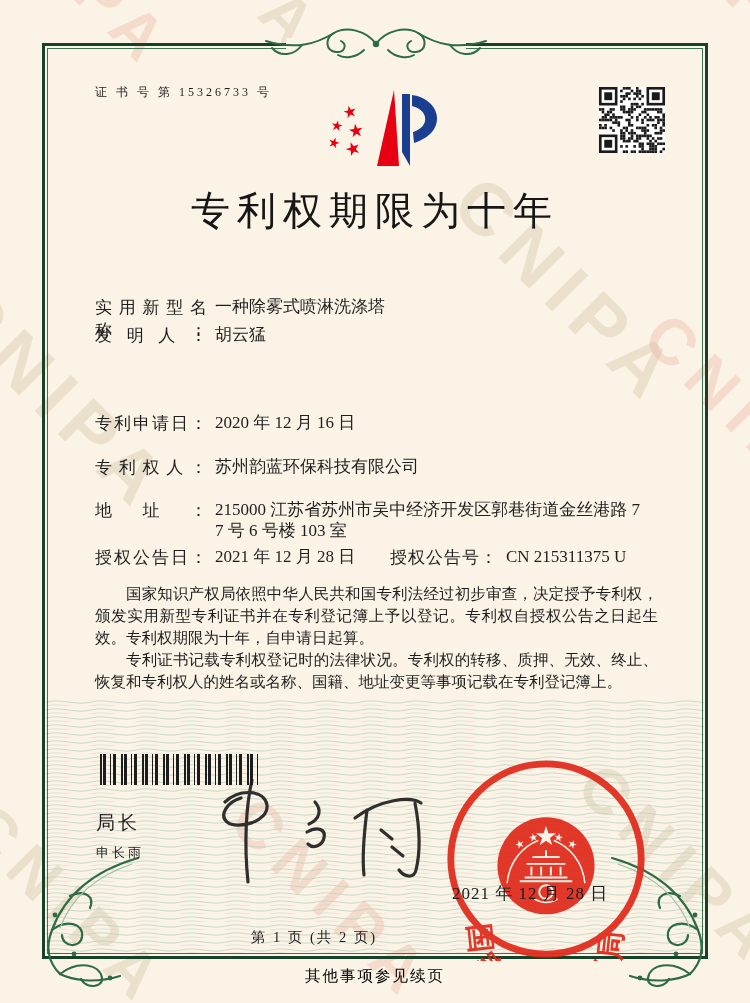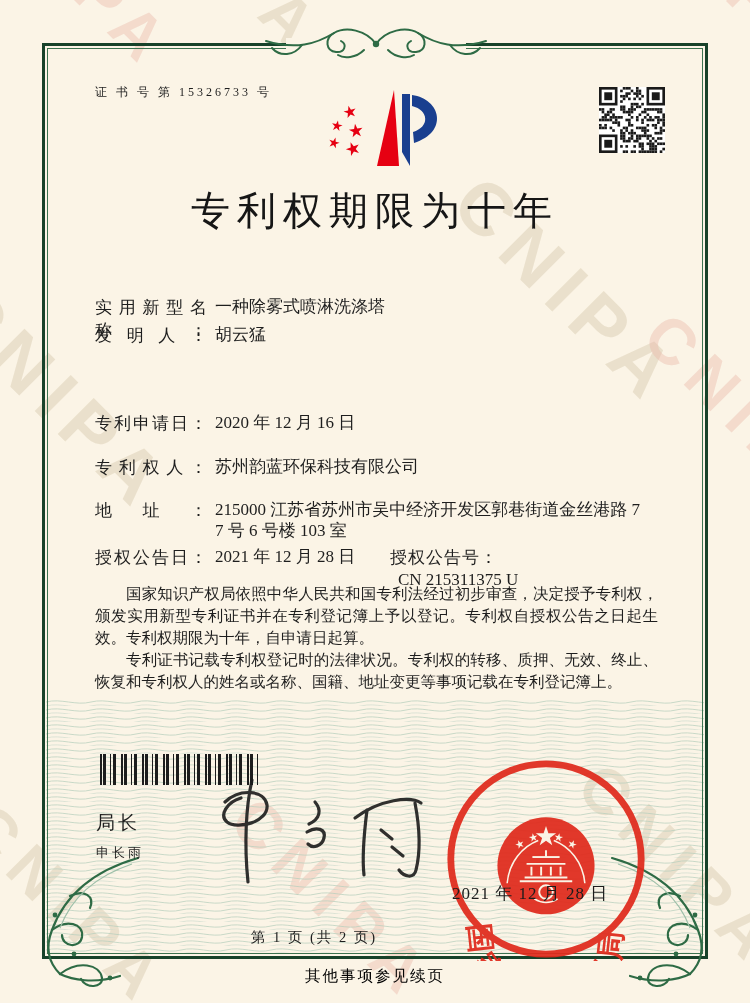--- a/index.html
+++ b/index.html
@@ -42,21 +42,21 @@
   .qr{position:absolute;left:599px;top:87px;width:66px;height:66px;z-index:4;background:#fff;}
   .title{position:absolute;left:0;top:184px;width:750px;text-align:center;
          font-size:39px;letter-spacing:7px;color:#161616;z-index:4;}
   
   .row{position:absolute;left:95px;width:575px;display:flex;font-size:17px;z-index:4;}
   .row .lab{flex:0 0 112px;text-align:justify;text-align-last:justify;}
   .row .val{margin-left:8px;line-height:21px;}
   .r1{top:296px;} .r2{top:324px;} .r3{top:368px;} .r4{top:412px;}
   .r5{top:456px;} .r6{top:499px;} .r7{top:546px;}
   .r6 .val{width:470px;}
-  .grant-no{position:absolute;left:295px;display:flex;flex-direction:column;}
+  .grant-no{position:absolute;left:295px;display:flex;}
   .grant-no .lab2{letter-spacing:1px;}
   
   .paras{position:absolute;left:95px;top:583px;width:563px;font-size:15.5px;
          line-height:22px;text-align:justify;z-index:4;}
   .paras p{margin:0;text-indent:2em;}
   
   .barcode{position:absolute;left:100px;top:754px;width:160px;height:31px;z-index:4;
     background:repeating-linear-gradient(90deg,#1d1d1d 0 2px,transparent 2px 3px,
       #1d1d1d 3px 6px,transparent 6px 10px,#1d1d1d 10px 11px,transparent 11px 13px,
       #1d1d1d 13px 16px,transparent 16px 21px);}

